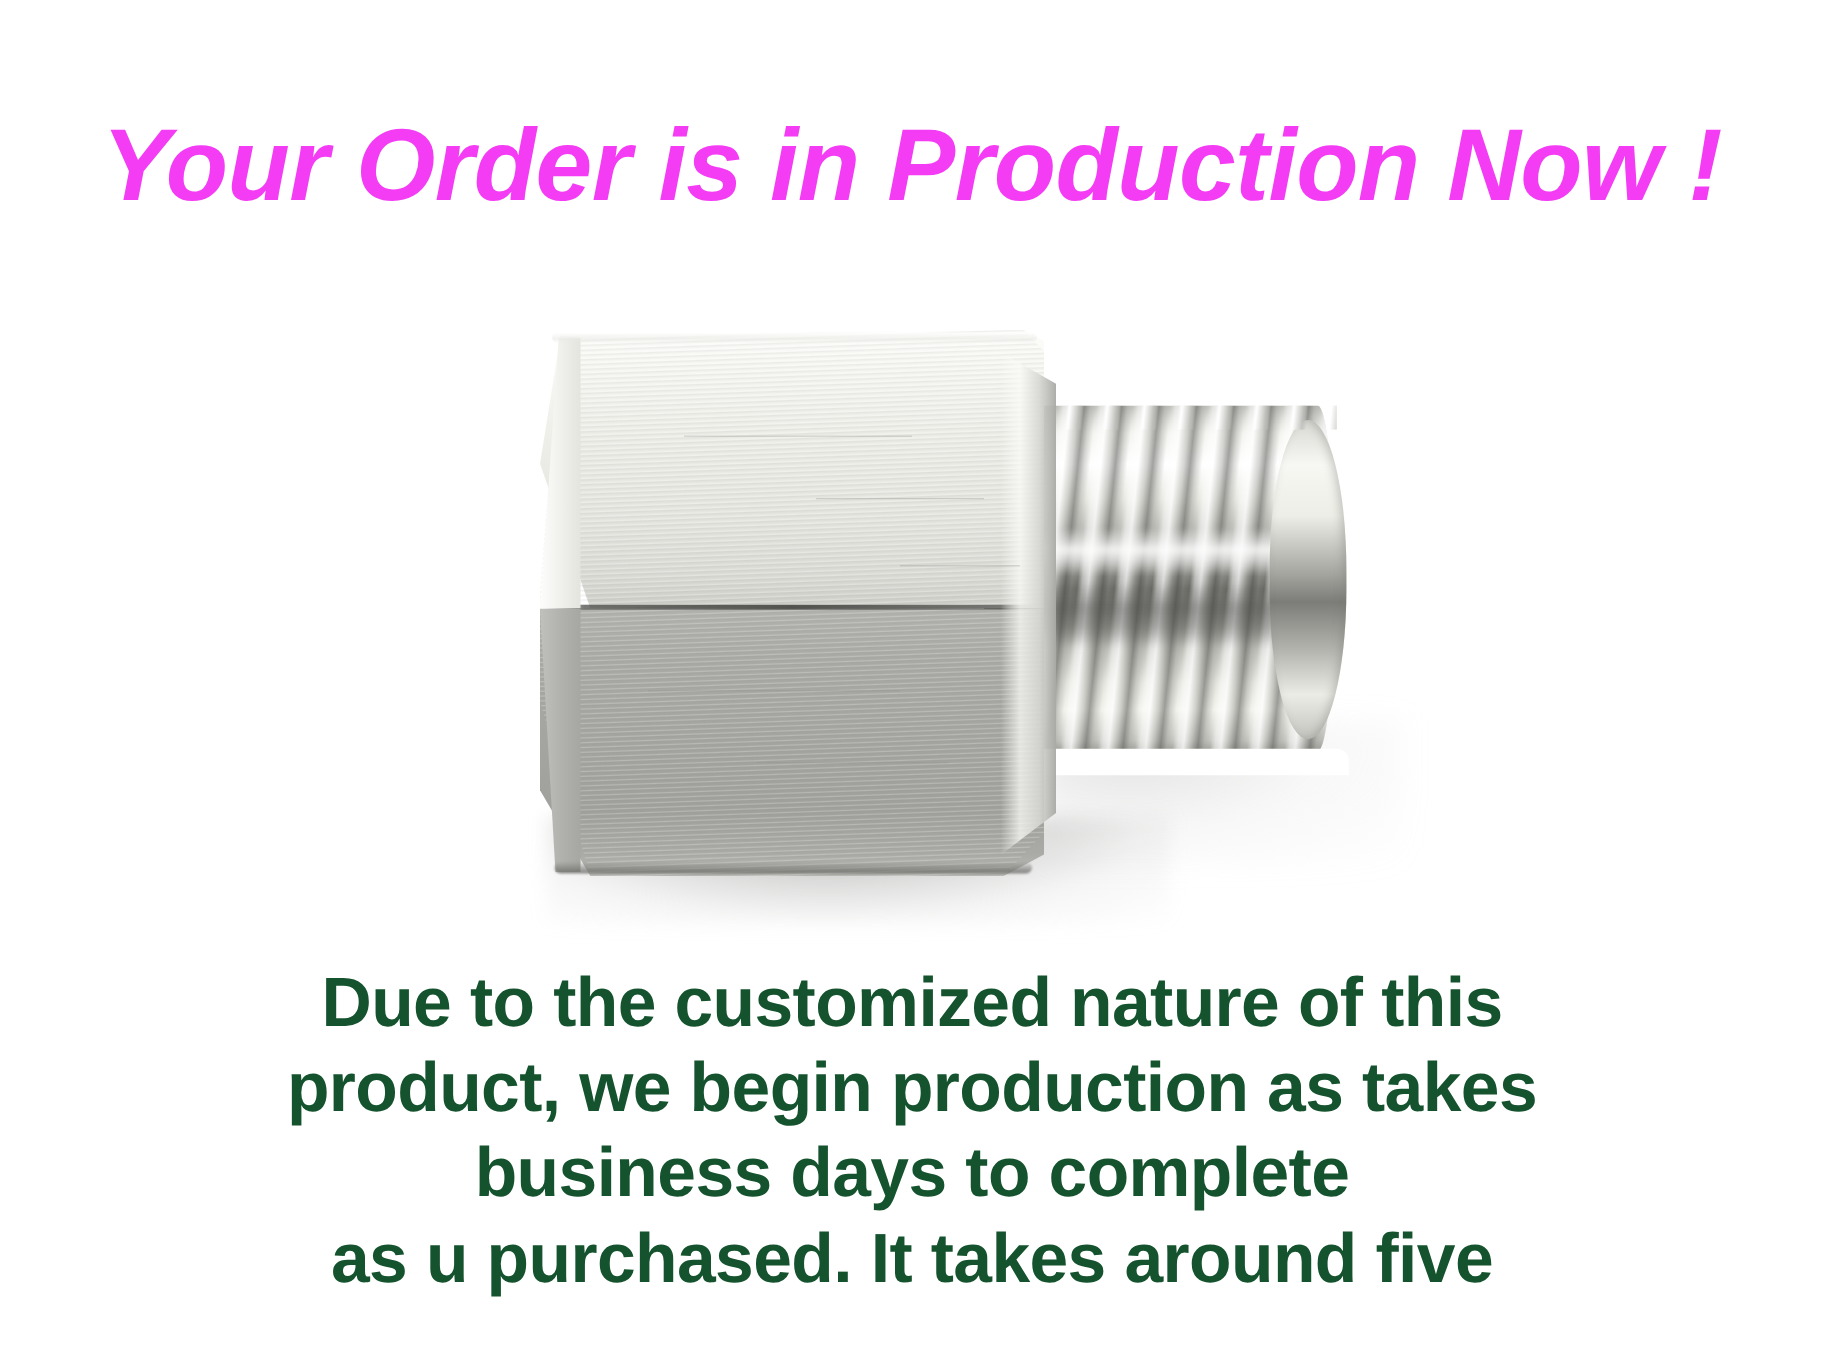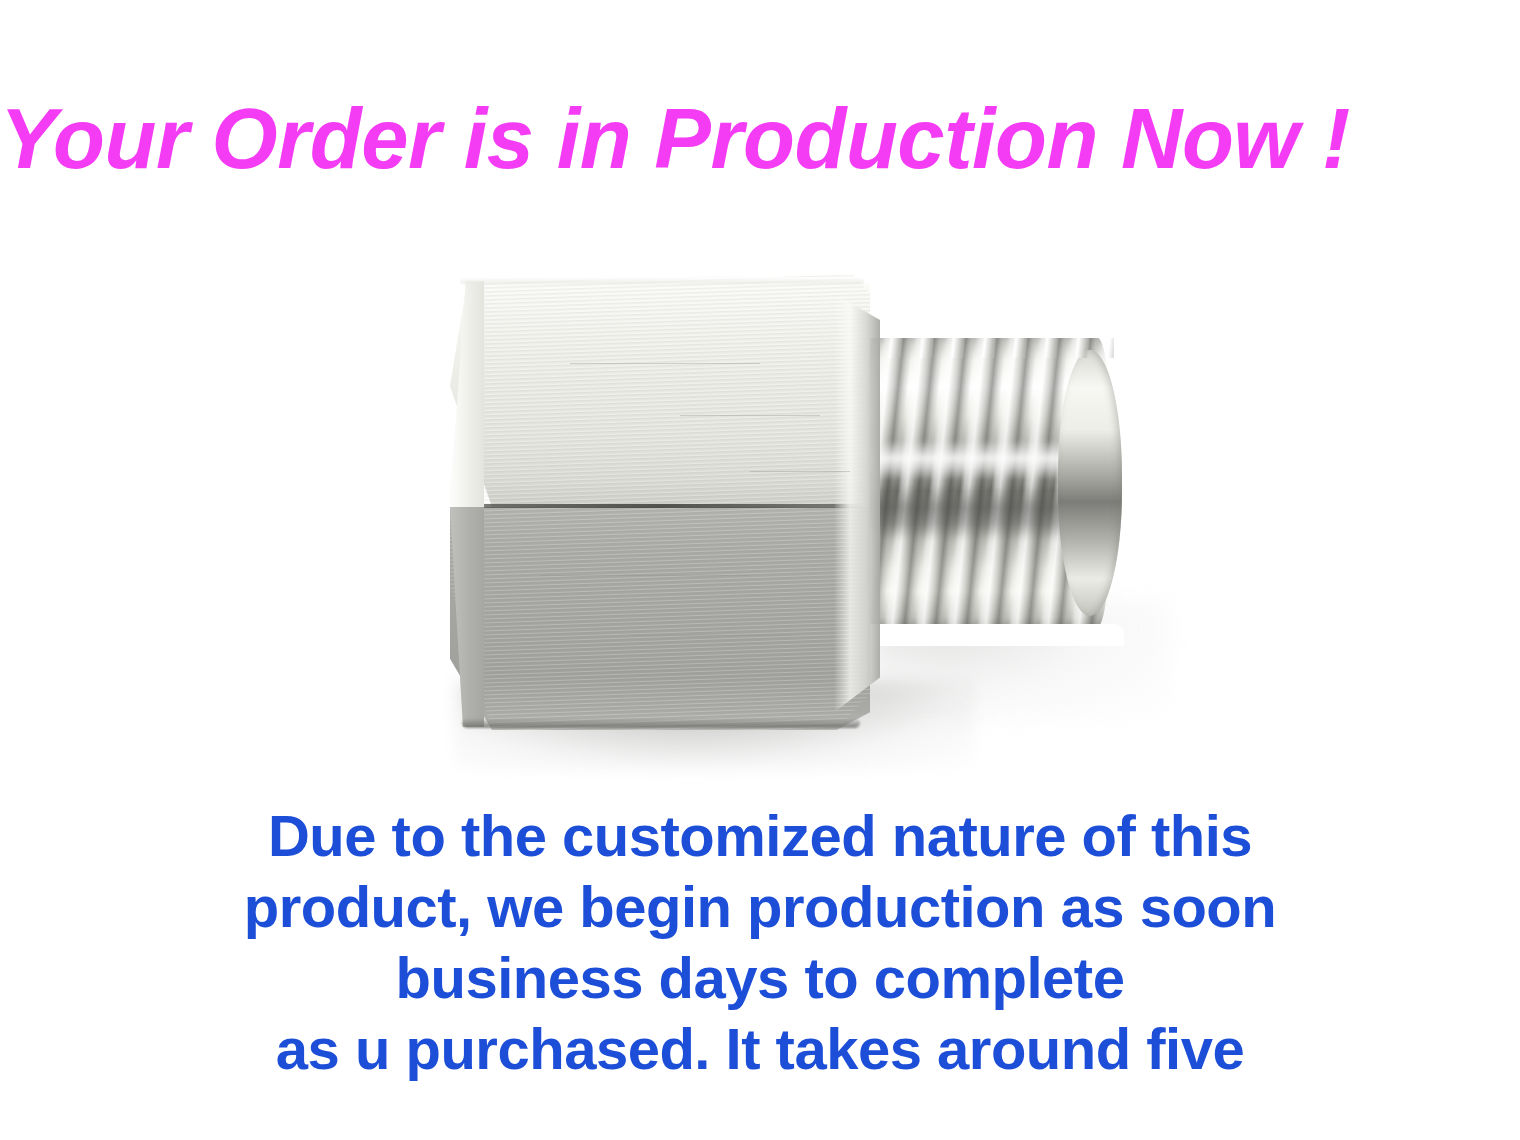--- a/index.html
+++ b/index.html
@@ -18,21 +18,21 @@
     background: #ffffff;
     overflow: hidden;
   }
 
   
   .headline {
     position: absolute;
     left: 0;
     top: 96px;
     width: 1520px;
-    text-align: left;
+    text-align: center;
     font-family: "Liberation Sans", sans-serif;
     font-weight: bold;
     font-style: italic;
     font-size: 85px;
     line-height: 1.0;
     letter-spacing: -0.5px;
     color: #f53cf5;
     white-space: nowrap;
   }
 
@@ -347,21 +347,21 @@
     filter: blur(0.4px);
   }
 
   
   .body-copy {
     position: absolute;
     left: 0;
     top: 800px;
     width: 1520px;
     text-align: center;
-    color: #1d4ed8;
+    color: #14532d;
     font-family: "Liberation Sans", sans-serif;
     font-weight: bold;
     font-size: 58px;
     line-height: 71px;
     letter-spacing: -0.5px;
   }
   .body-copy .ln {
     display: block;
     white-space: nowrap;
   }
@@ -403,18 +403,18 @@
       <div class="hex-scratch" style="left:230px; top:140px; width:140px;"></div>
       <div class="hex-scratch" style="left:300px; top:196px; width:100px;"></div>
       <div class="hex-scratch" style="left:90px; top:300px; width:210px; background:rgba(140,140,136,0.25);"></div>
       <div class="hex-scratch" style="left:180px; top:360px; width:160px; background:rgba(140,140,136,0.22);"></div>
     </div>
 
   </div>
 
   <div class="body-copy">
     <span class="ln">Due to the customized nature of this</span>
-    <span class="ln">product, we begin production as soon</span>
+    <span class="ln">product, we begin production as takes</span>
     <span class="ln">business days to complete</span>
     <span class="ln">as u purchased. It takes around five</span>
   </div>
 
 </div>
 
 </body></html>

